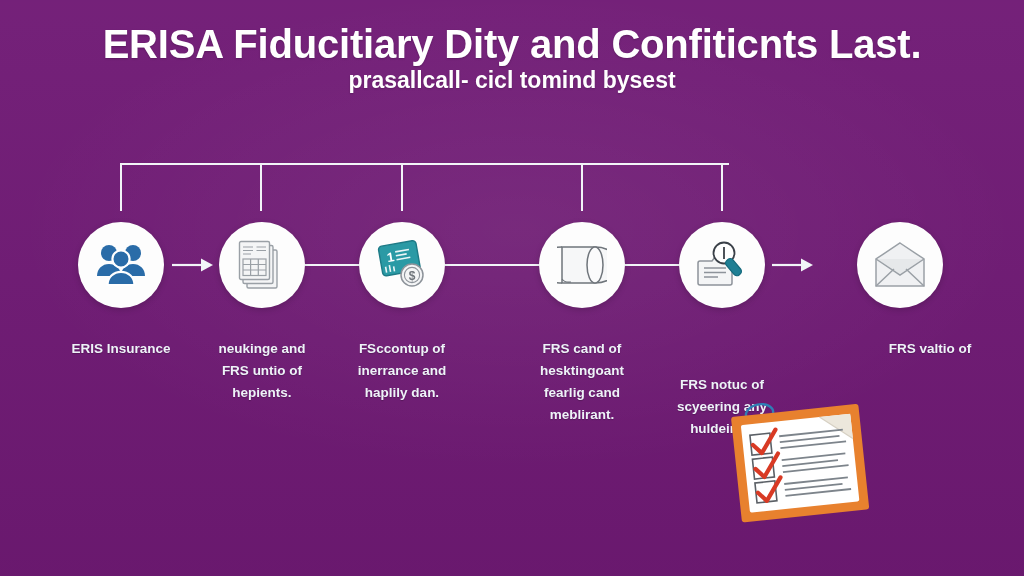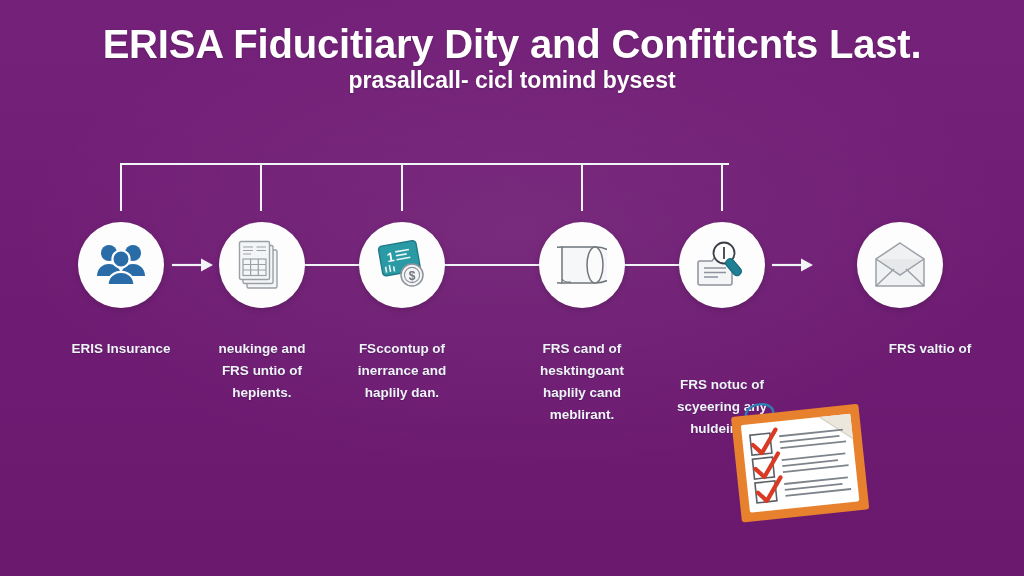--- a/index.html
+++ b/index.html
@@ -252,21 +252,21 @@
             <ellipse cx="38" cy="24" rx="8" ry="18" fill="#fbfbfc"></ellipse>
             <path d="M5 6 a8 6 0 0 0 0 36" fill="none"></path>
           </g>
           <path d="M5 38 a8 5 0 0 0 9 3" fill="none" stroke="#6f757b" stroke-width="1.2"></path>
         </svg>
       </span>
     </div>
     <div class="caption" style="left:507px;top:338px;">
       <span class="cap-line">FRS cand of</span>
       <span class="cap-line">hesktingoant</span>
-      <span class="cap-line">haplily cand</span>
+      <span class="cap-line">fearlig cand</span>
       <span class="cap-line">meblirant.</span>
     </div>
 
     <div class="circle" style="left:679px;top:222px;">
       <span>
         <svg width="52" height="52" viewBox="0 0 52 52">
           <g fill="#f4f5f6" stroke="#8d939a" stroke-width="1.5">
             <path d="M4 22 H16 l3 -4 H34 a2 2 0 0 1 2 2 V44 a2 2 0 0 1 -2 2 H4 a2 2 0 0 1 -2 -2 V24 a2 2 0 0 1 2 -2 Z"></path>
           </g>
           <g stroke="#8d939a" stroke-width="1.5" fill="none">

